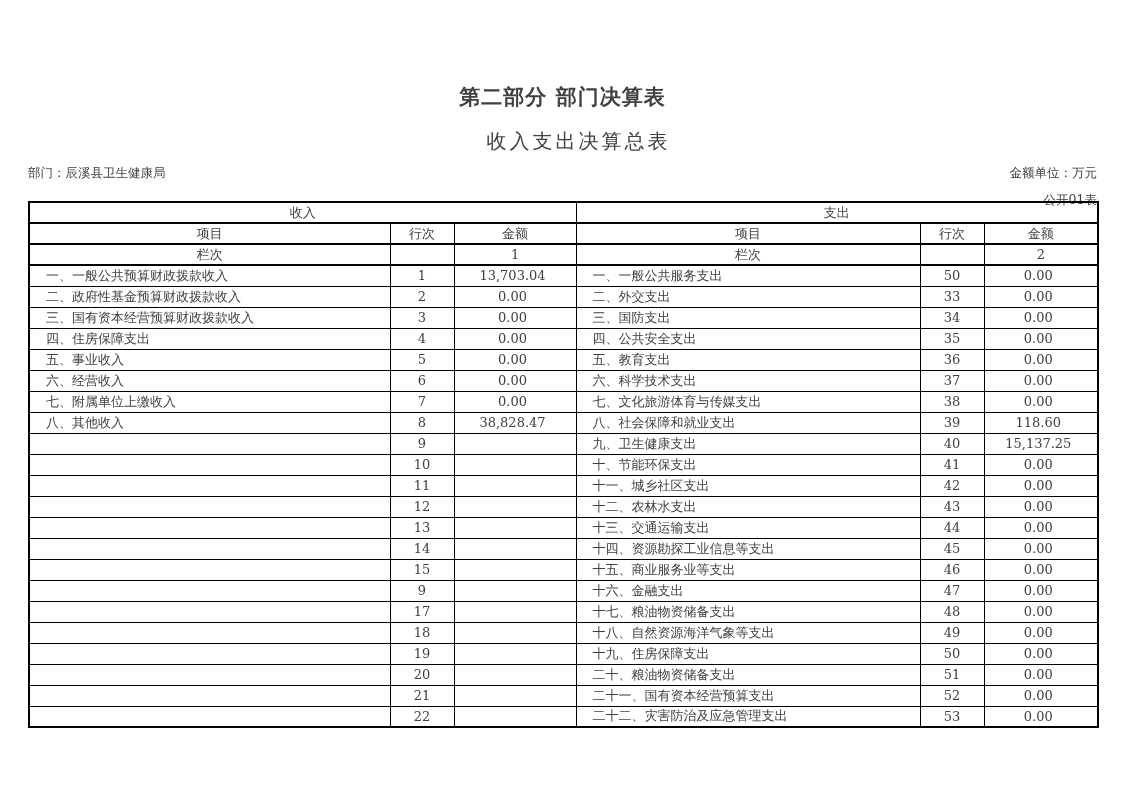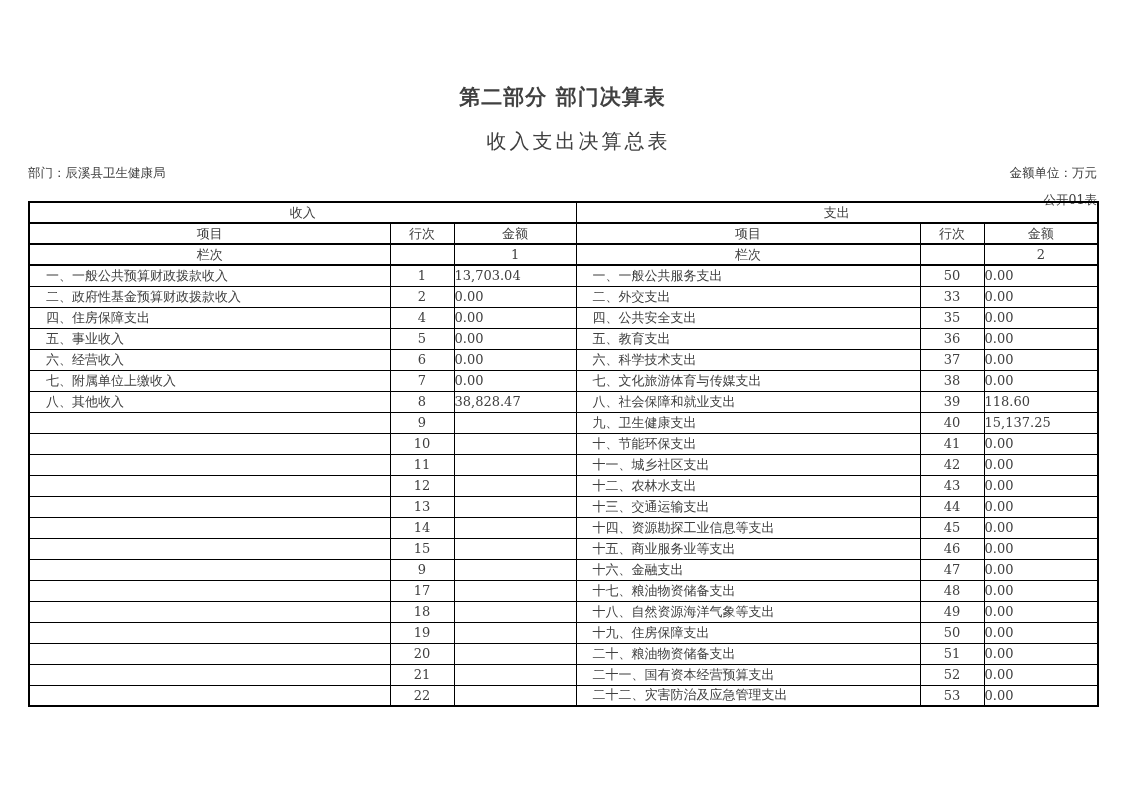--- a/index.html
+++ b/index.html
@@ -67,21 +67,21 @@
     border: 1px solid #000;
     height: 21px;
     font-weight: normal;
     overflow: hidden;
     white-space: nowrap;
     vertical-align: middle;
   }
   table.main thead th { border-bottom: 2px solid #000; text-align: center; }
   td.item { text-align: left; padding-left: 16px; }
   td.line { text-align: center; }
-  td.amount { text-align: left; padding-right: 5px; }
+  td.amount { text-align: center; padding-right: 5px; }
 </style>
 </head>
 <body>
 
 <div class="page">
 
   <div class="section-title">第二部分 部门决算表</div>
 
   <div class="table-title">收入支出决算总表</div>
 
@@ -134,20 +134,28 @@
         </tr>
         <tr>
           <td class="item">二、政府性基金预算财政拨款收入</td>
           <td class="line">2</td>
           <td class="amount">0.00</td>
           <td class="item">二、外交支出</td>
           <td class="line">33</td>
           <td class="amount">0.00</td>
         </tr>
         <tr>
+          <td class="item">三、国有资本经营预算财政拨款收入</td>
+          <td class="line">3</td>
+          <td class="amount">0.00</td>
+          <td class="item">三、国防支出</td>
+          <td class="line">34</td>
+          <td class="amount">0.00</td>
+        </tr>
+        <tr>
           <td class="item">四、住房保障支出</td>
           <td class="line">4</td>
           <td class="amount">0.00</td>
           <td class="item">四、公共安全支出</td>
           <td class="line">35</td>
           <td class="amount">0.00</td>
         </tr>
         <tr>
           <td class="item">五、事业收入</td>
           <td class="line">5</td>

